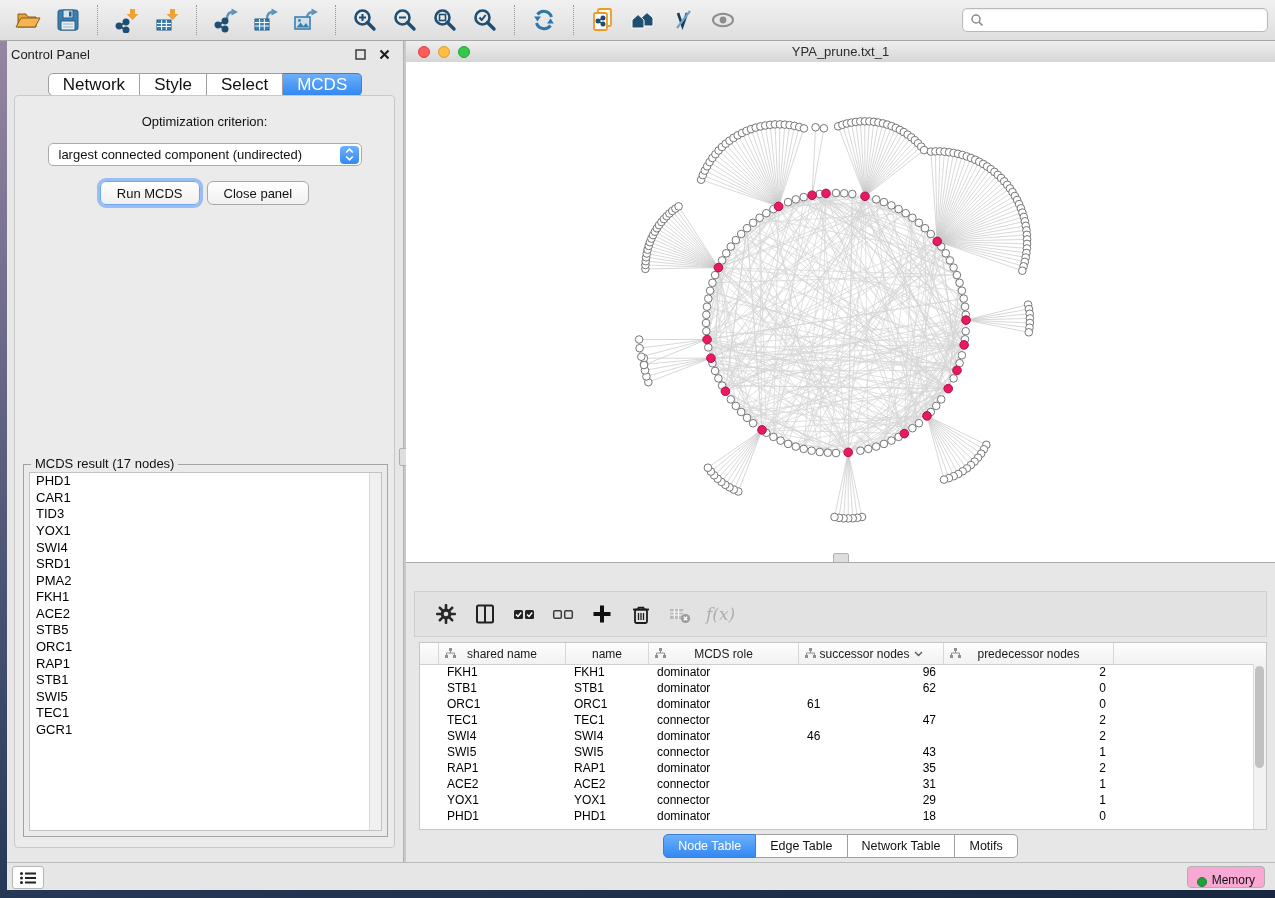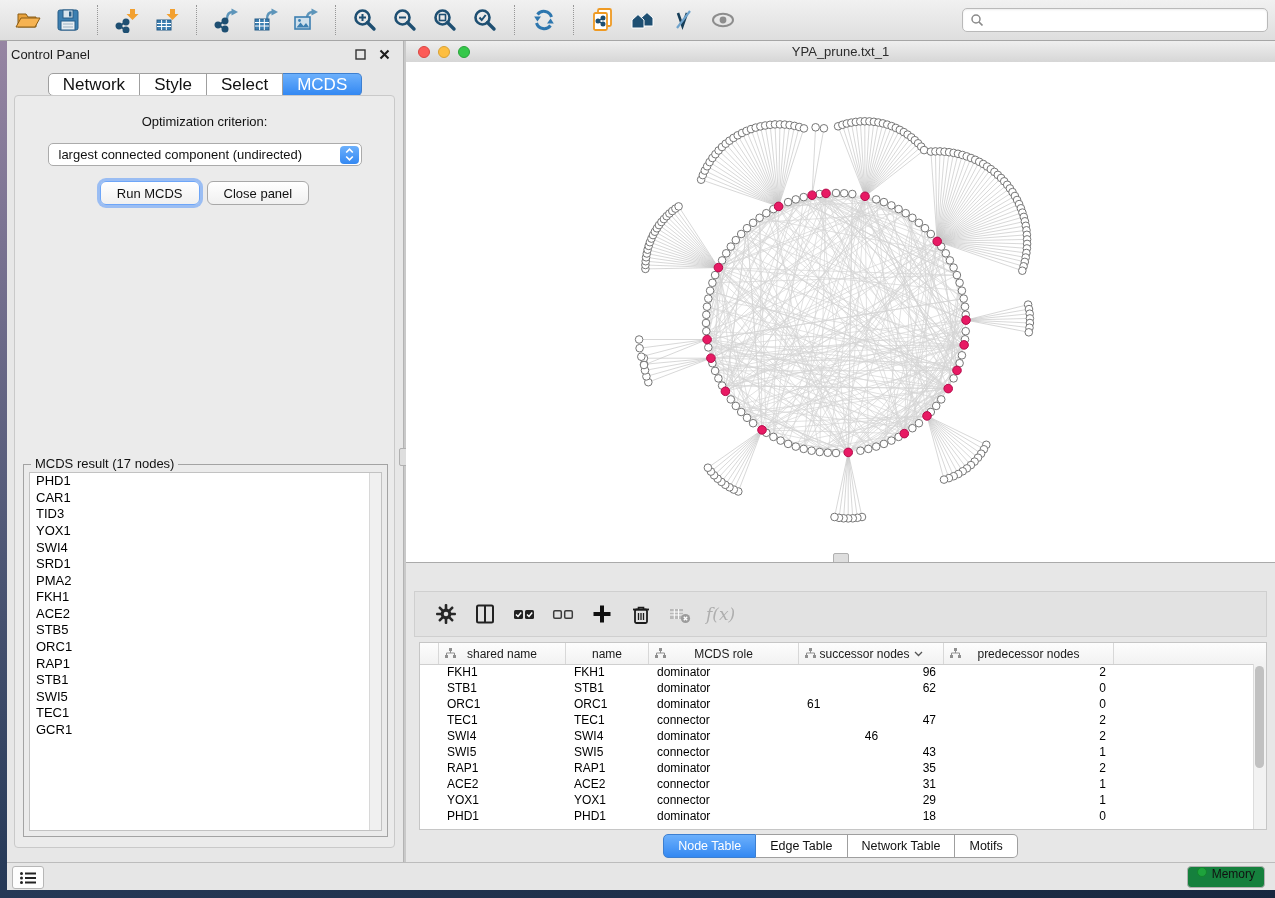--- a/index.html
+++ b/index.html
@@ -81,22 +81,22 @@
   .td.num{text-align:right;}
   #tbl-scroll{position:absolute;right:0;top:21px;width:12px;bottom:0;background:#f2f2f2;border-left:1px solid #dcdcdc;}
   #tbl-thumb{position:absolute;left:1px;top:2px;width:9px;height:102px;background:#c1c1c1;border-radius:5px;}
   #tbl-tabs{position:absolute;left:0;right:0;top:271px;display:flex;justify-content:center;}
   #tbl-tabs .seg-tab{font-size:12.5px;height:22px;line-height:22px;}
   
   #status-bar{position:absolute;left:7px;top:862px;width:1268px;height:28px;background:#e6e6e6;
     border-top:1px solid #bcbcbc;box-sizing:border-box;}
   #list-btn{position:absolute;left:5px;top:3px;width:30px;height:21px;background:#fdfdfd;border:1px solid #b6b6b6;
     border-radius:3px;display:flex;align-items:center;justify-content:center;}
-  #memory-btn{position:absolute;right:10px;top:3px;height:22px;background:#15803d;border:1px solid #b0b0b0;
-    border-radius:4px;display:flex;align-items:flex-start;gap:5px;padding:0 9px;font-size:12px;color:#111;box-sizing:border-box;}
+  #memory-btn{position:absolute;right:10px;top:3px;height:22px;background:#f9a8d4;border:1px solid #b0b0b0;
+    border-radius:4px;display:flex;align-items:flex-end;gap:5px;padding:0 9px;font-size:12px;color:#111;box-sizing:border-box;}
   #memory-dot{width:10px;height:10px;border-radius:50%;background:#1ea33c;border:1px solid #13832d;box-sizing:border-box;}
 </style>
 </head>
 <body>
 
 <div id="toolbar">
   <div class="tbi">
     <svg width="26" height="26" viewBox="0 0 26 26">
         <path d="M3 7h8l2 3h8v10H3z" fill="#e8a23c" stroke="#8a5c14"></path>
         <path d="M1 20 L6 11 H25 L20 20 Z" fill="#f6b352" stroke="#8a5c14"></path>
@@ -1209,21 +1209,21 @@
           <div class="td" style="width: 83px; box-sizing: border-box;">TEC1</div>
           <div class="td" style="width: 150px; box-sizing: border-box;">connector</div>
           <div class="td num" style="width: 145px; box-sizing: border-box; text-align: right;">47</div>
           <div class="td num" style="width: 170px; box-sizing: border-box; text-align: right;">2</div>
         </div>
         <div class="tr">
           <div style="width: 19px;"></div>
           <div class="td" style="width: 127px; box-sizing: border-box;">SWI4</div>
           <div class="td" style="width: 83px; box-sizing: border-box;">SWI4</div>
           <div class="td" style="width: 150px; box-sizing: border-box;">dominator</div>
-          <div class="td num" style="width: 145px; box-sizing: border-box; text-align: center;">46</div>
+          <div class="td num" style="width: 145px; box-sizing: border-box; text-align: left;">46</div>
           <div class="td num" style="width: 170px; box-sizing: border-box; text-align: right;">2</div>
         </div>
         <div class="tr">
           <div style="width: 19px;"></div>
           <div class="td" style="width: 127px; box-sizing: border-box;">SWI5</div>
           <div class="td" style="width: 83px; box-sizing: border-box;">SWI5</div>
           <div class="td" style="width: 150px; box-sizing: border-box;">connector</div>
           <div class="td num" style="width: 145px; box-sizing: border-box; text-align: right;">43</div>
           <div class="td num" style="width: 170px; box-sizing: border-box; text-align: right;">1</div>
         </div>

